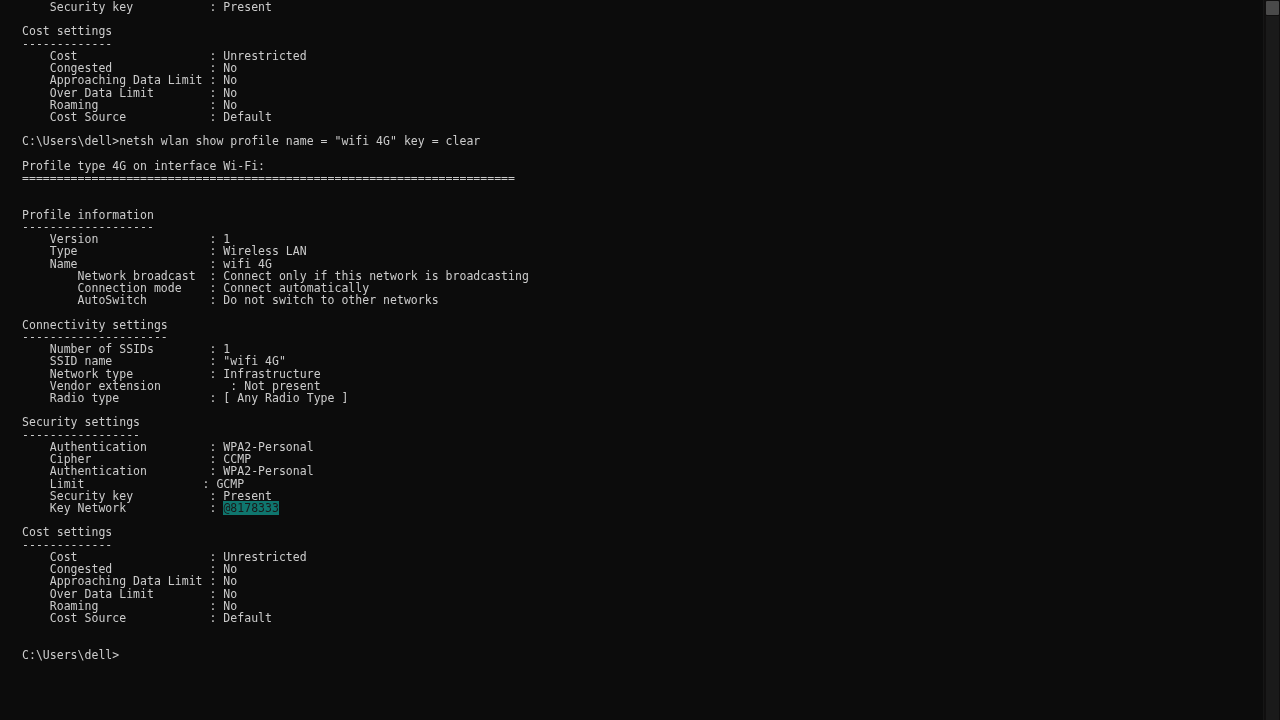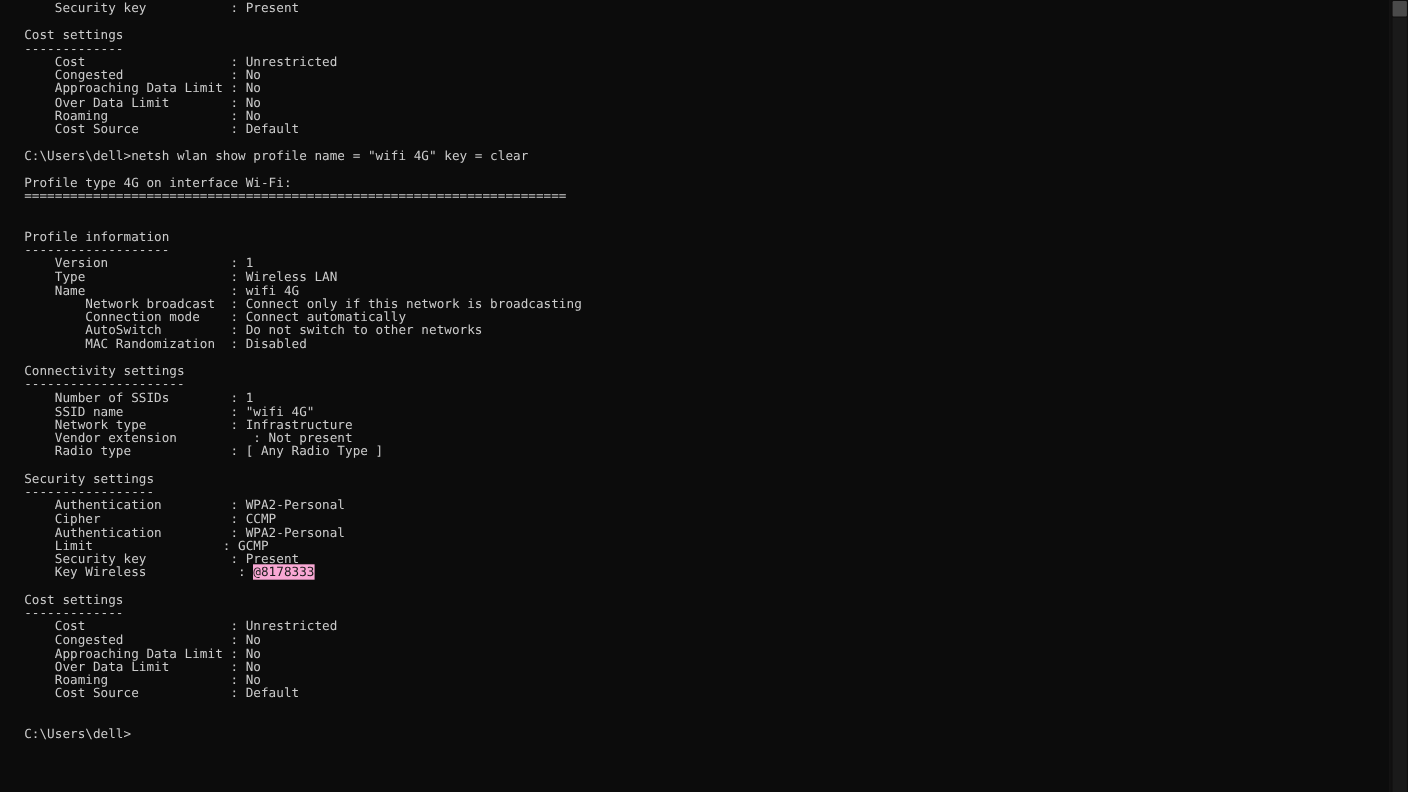--- a/index.html
+++ b/index.html
@@ -33,21 +33,21 @@
     white-space: pre;
     padding-left: 1px;
     height: 12.22px;
     letter-spacing: 0.02px;
   }
   .blank {
     white-space: pre;
     height: 12.22px;
   }
   .sel {
-    background: #f9a8d4;
+    background: #0f766e;
     color: #1a1a1a;
     padding: 0 0 0 0;
   }
   
   #scrollbar {
     position: absolute;
     right: 0;
     top: 0;
     width: 17px;
     height: 720px;
@@ -98,40 +98,39 @@
         <div class="blank"> </div>
         <div class="blank"> </div>
         <div class="line">Profile information</div>
         <div class="line">-------------------</div>
         <div class="line">    Version                : 1</div>
         <div class="line">    Type                   : Wireless LAN</div>
         <div class="line">    Name                   : wifi 4G</div>
         <div class="line">        Network broadcast  : Connect only if this network is broadcasting</div>
         <div class="line">        Connection mode    : Connect automatically</div>
         <div class="line">        AutoSwitch         : Do not switch to other networks</div>
-        <div class="line">        MAC Randomization  : Disabled</div>
         <div class="blank"> </div>
         <div class="line">Connectivity settings</div>
         <div class="line">---------------------</div>
         <div class="line">    Number of SSIDs        : 1</div>
         <div class="line">    SSID name              : "wifi 4G"</div>
         <div class="line">    Network type           : Infrastructure</div>
         <div class="line">    Vendor extension          : Not present</div>
         <div class="line">    Radio type             : [ Any Radio Type ]</div>
         <div class="blank"> </div>
         <div class="line">Security settings</div>
         <div class="line">-----------------</div>
         <div class="line">    Authentication         : WPA2-Personal</div>
         <div class="line">    Cipher                 : CCMP</div>
         <div class="line">    Authentication         : WPA2-Personal</div>
         <div class="line">    Limit                 : GCMP</div>
         <div class="line">    Security key           : Present</div>
       </div>
 
-    <div class="line"><span>    Key Wireless            : </span><span class="sel">@8178333</span></div>
+    <div class="line"><span>    Key Network            : </span><span class="sel">@8178333</span></div>
 
     <div id="trailing">
         <div class="blank"> </div>
         <div class="line">Cost settings</div>
         <div class="line">-------------</div>
         <div class="line">    Cost                   : Unrestricted</div>
         <div class="line">    Congested              : No</div>
         <div class="line">    Approaching Data Limit : No</div>
         <div class="line">    Over Data Limit        : No</div>
         <div class="line">    Roaming                : No</div>

